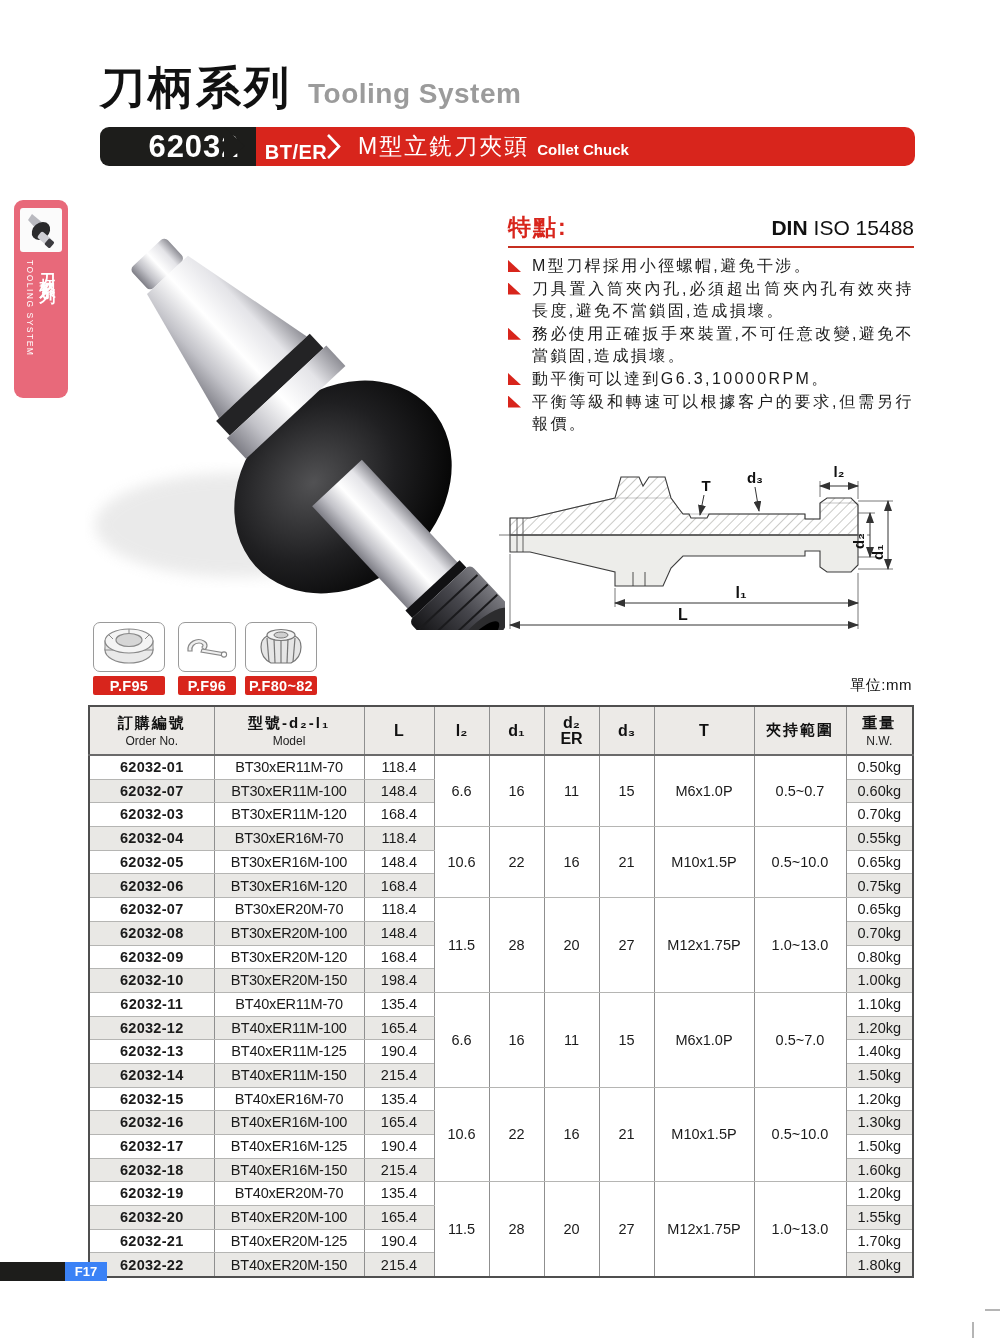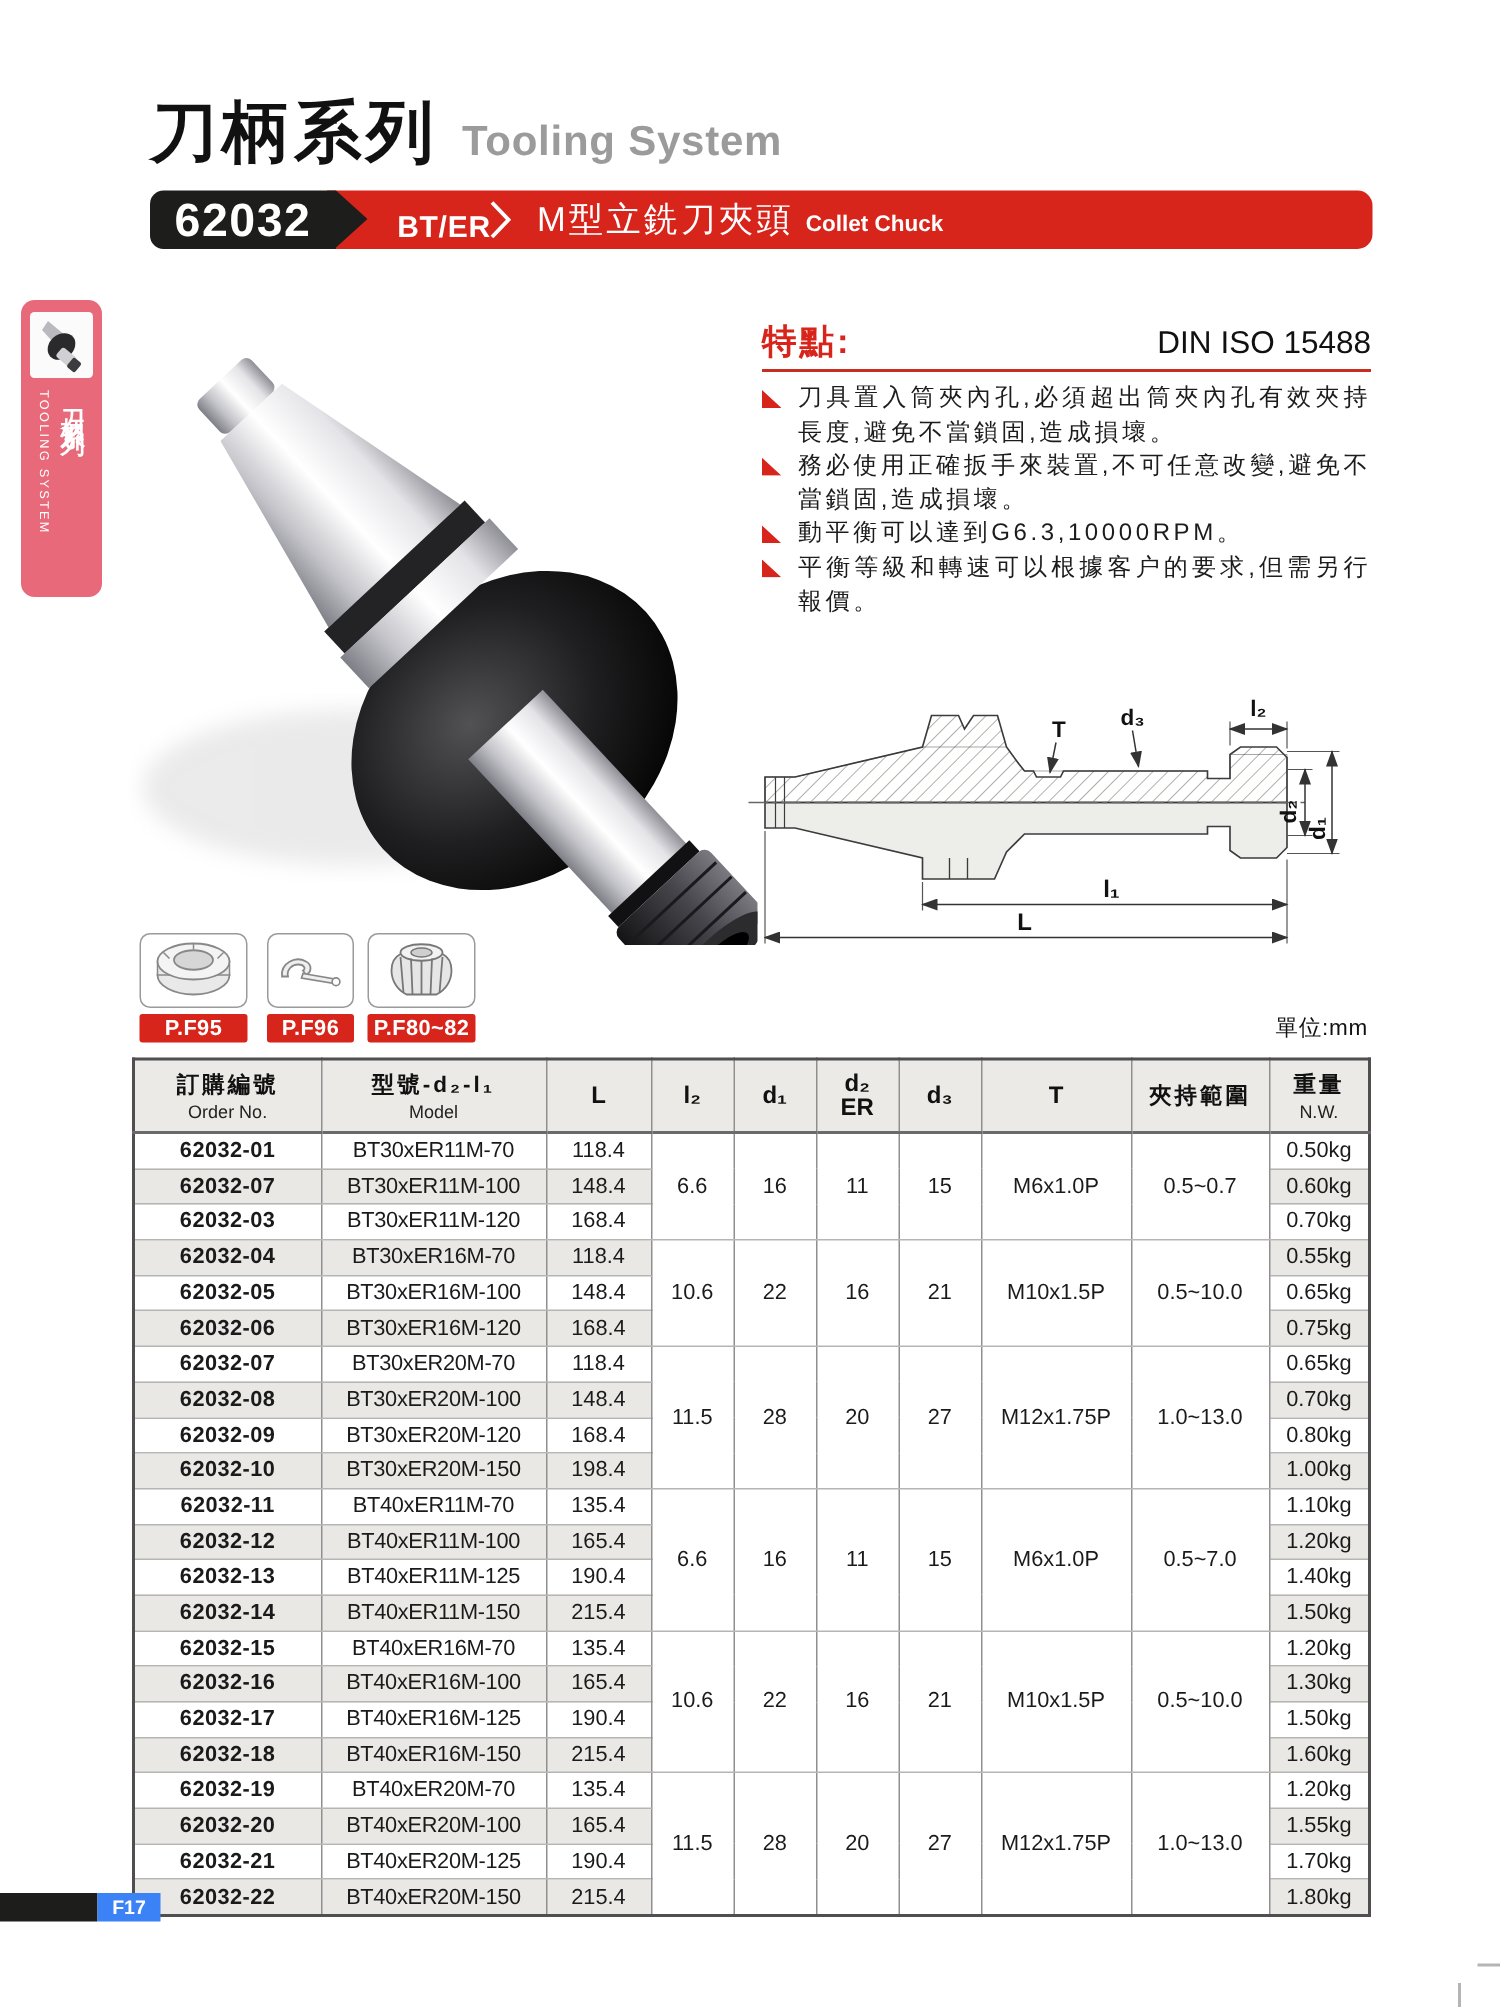--- a/index.html
+++ b/index.html
@@ -17,37 +17,37 @@
 
   
   .title-row{position:absolute;left:100px;top:58px;display:flex;align-items:baseline;gap:16px;}
   .title-zh{font-size:45px;font-weight:bold;color:#111;letter-spacing:3px;}
   .title-en{font-size:28px;font-weight:bold;color:#9b9b9b;letter-spacing:0.5px;}
 
   
   .banner{position:absolute;left:100px;top:127px;width:815px;height:39px;}
   .banner .red{position:absolute;left:118px;right:0;top:0;bottom:0;background:#d8251c;border-radius:0 10px 10px 0;}
   .banner .code-box{position:absolute;left:0;top:0;width:124px;height:39px;background:#1d1d1b;
-                    border-radius:9px 0 0 9px;display:flex;align-items:center;justify-content:center;}
+                    border-radius:9px 0 0 9px;display:flex;align-items:center;justify-content:center;padding-left:32px;}
   .banner .code-tip{position:absolute;left:124px;top:0;width:0;height:0;
                     border-top:19.5px solid transparent;border-bottom:19.5px solid transparent;border-left:21px solid #1d1d1b;}
   .banner .code{font-size:31px;font-weight:bold;color:#fff;letter-spacing:1px;}
   .banner .series{position:absolute;left:150px;top:6px;width:92px;height:39px;display:flex;align-items:center;
                   justify-content:center;font-size:20px;font-weight:bold;color:#fff;letter-spacing:0.5px;}
   .banner .chev{position:absolute;left:225px;top:6px;}
   .banner .product{position:absolute;left:258px;top:0;height:39px;display:flex;align-items:center;gap:8px;}
   .banner .prod-zh{font-size:23px;color:#fff;letter-spacing:2px;}
   .banner .prod-en{font-size:15px;font-weight:bold;color:#fff;position:relative;top:3px;}
 
   
   .features{position:absolute;left:508px;top:212px;width:406px;}
   .feat-head{display:flex;justify-content:space-between;align-items:baseline;}
   .feat-title{font-size:23px;font-weight:bold;color:#d8251c;letter-spacing:2px;}
   .feat-std{font-size:21px;color:#111;}
-  .feat-std b{font-weight:normal;margin-right:6px;}
+  .feat-std b{font-weight:bold;margin-right:6px;}
   .feat-rule{height:2px;background:#c62f20;margin-top:3px;margin-bottom:7px;}
   .feat-list{list-style:none;margin:0;padding:0;}
   .feat-list li{display:flex;align-items:flex-start;}
   .tri{flex:0 0 13px;width:13px;height:12px;background:#d8251c;margin:5px 11px 0 0;
        clip-path:polygon(0 0,100% 100%,0 100%);}
   .feat-txt{flex:1;font-size:16px;line-height:22.6px;letter-spacing:2.4px;color:#1c1c1c;
             text-align:justify;}
 
   
   .photo{position:absolute;left:85px;top:195px;}
@@ -170,20 +170,24 @@
 
   <div class="features">
     <div class="feat-head">
       <span class="feat-title">特點:</span>
       <span class="feat-std"><b>DIN</b><span>ISO 15488</span></span>
     </div>
     <div class="feat-rule"></div>
     <ul class="feat-list" id="feature-list">
         <li>
           <span class="tri"></span>
+          <span class="feat-txt">M型刀桿採用小徑螺帽,避免干涉。</span>
+        </li>
+        <li>
+          <span class="tri"></span>
           <span class="feat-txt">刀具置入筒夾內孔,必須超出筒夾內孔有效夾持長度,避免不當鎖固,造成損壞。</span>
         </li>
         <li>
           <span class="tri"></span>
           <span class="feat-txt">務必使用正確扳手來裝置,不可任意改變,避免不當鎖固,造成損壞。</span>
         </li>
         <li>
           <span class="tri"></span>
           <span class="feat-txt">動平衡可以達到G6.3,10000RPM。</span>
         </li>

